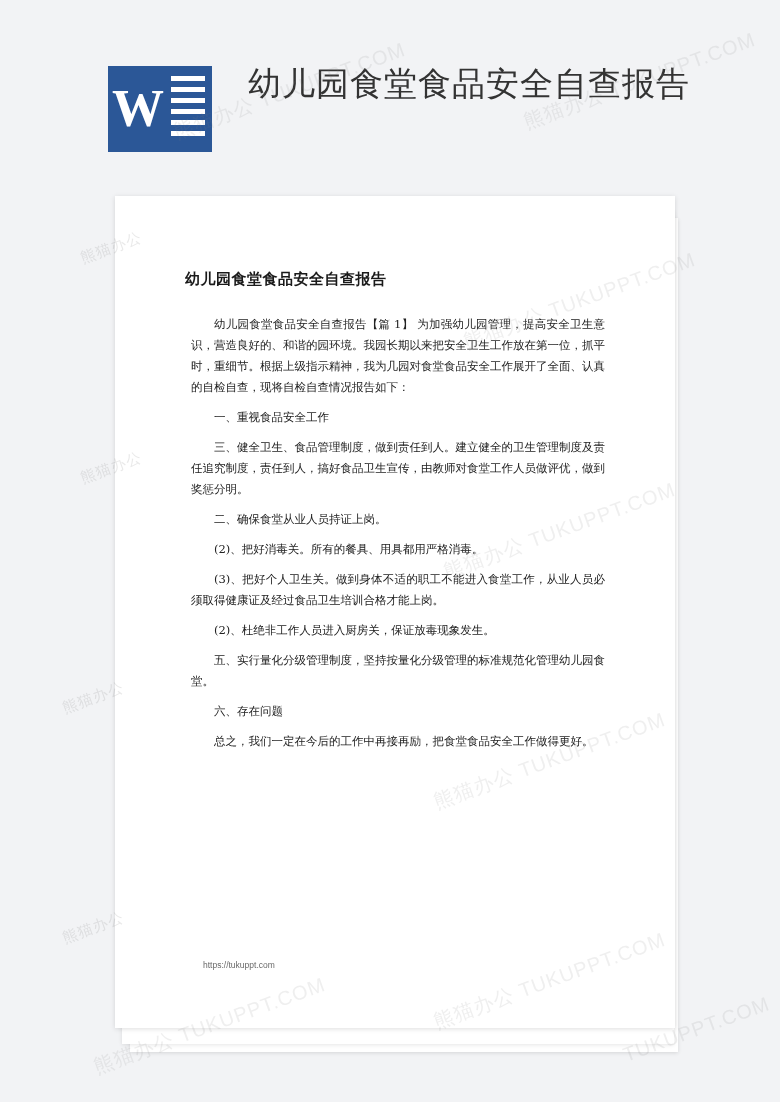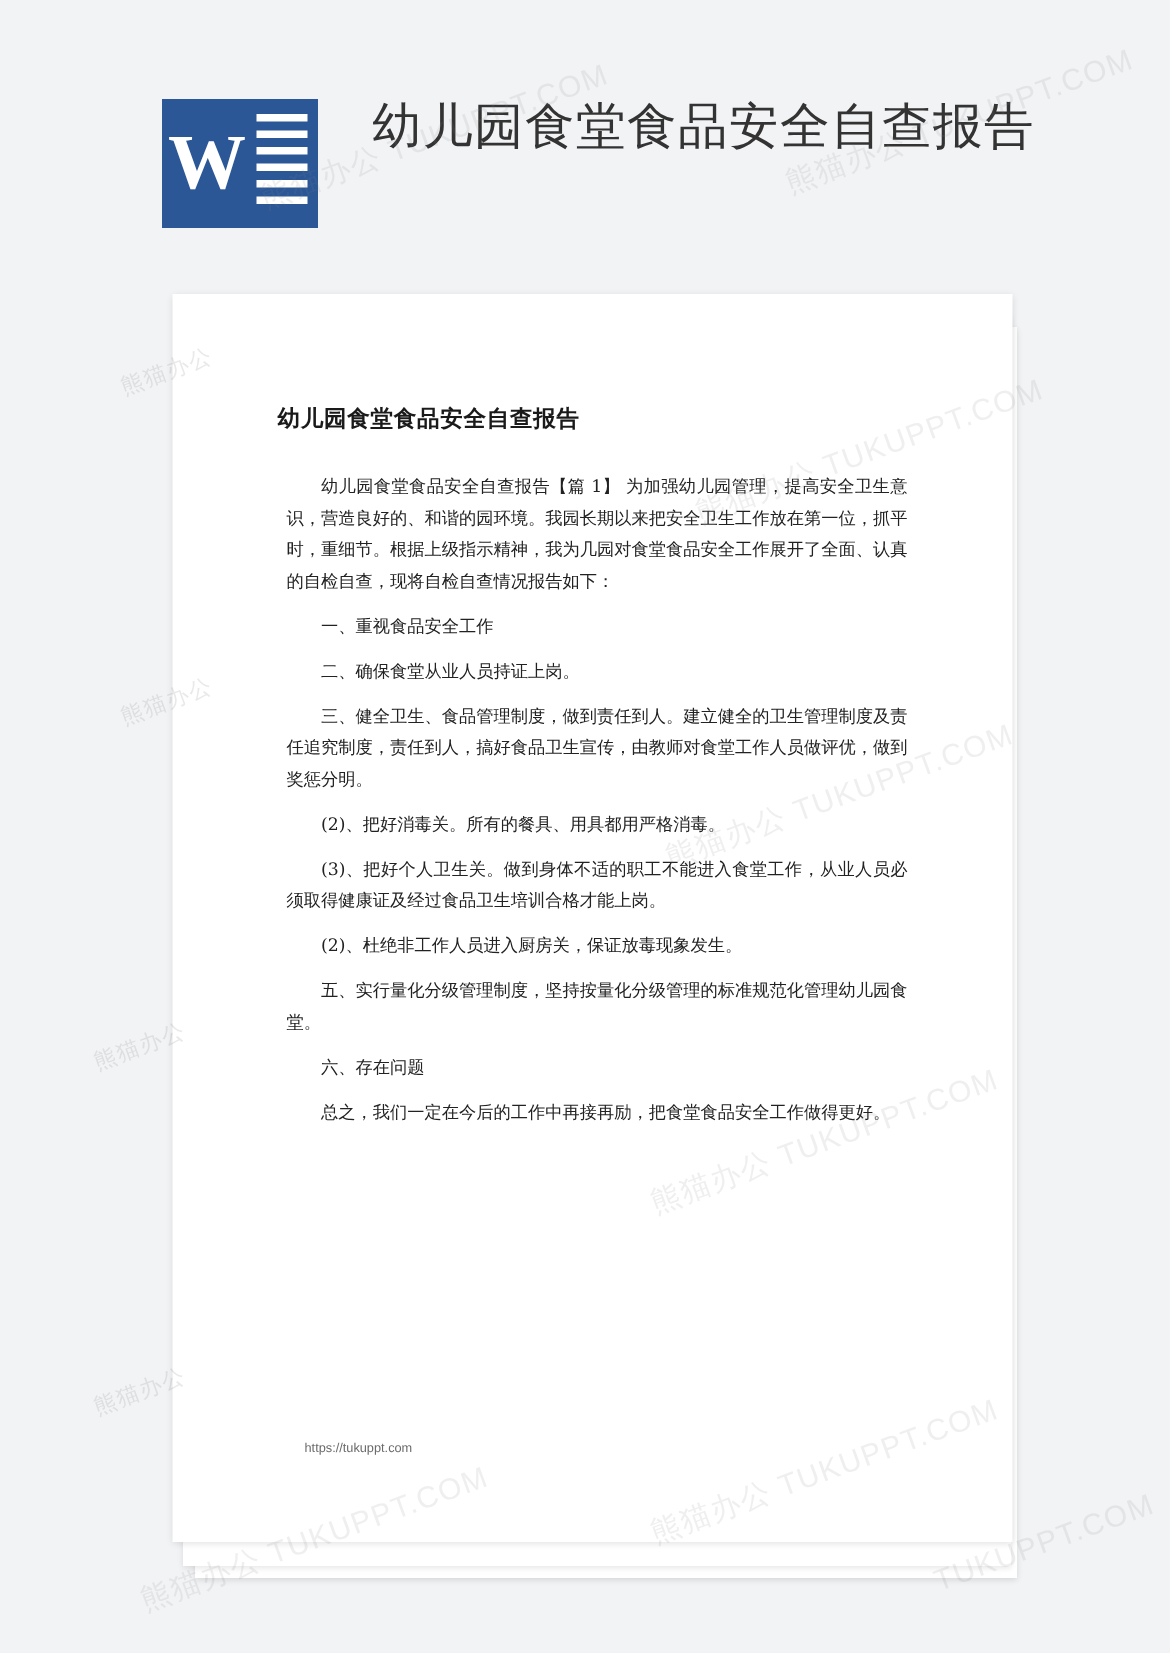--- a/index.html
+++ b/index.html
@@ -190,22 +190,22 @@
   <div class="paper-back2"></div>
   <div class="paper-back1"></div>
 
   <div class="paper-front">
     <div class="doc-body">
       <div class="doc-title">幼儿园食堂食品安全自查报告</div>
 
       <div class="doc-content">
         <p class="doc-p">幼儿园食堂食品安全自查报告【篇 1】  为加强幼儿园管理，提高安全卫生意识，营造良好的、和谐的园环境。我园长期以来把安全卫生工作放在第一位，抓平时，重细节。根据上级指示精神，我为几园对食堂食品安全工作展开了全面、认真的自检自查，现将自检自查情况报告如下：</p>
         <p class="doc-p">一、重视食品安全工作</p>
+        <p class="doc-p">三、健全卫生、食品管理制度，做到责任到人。建立健全的卫生管理制度及责任追究制度，责任到人，搞好食品卫生宣传，由教师对食堂工作人员做评优，做到奖惩分明。</p>
         <p class="doc-p">二、确保食堂从业人员持证上岗。</p>
-        <p class="doc-p">三、健全卫生、食品管理制度，做到责任到人。建立健全的卫生管理制度及责任追究制度，责任到人，搞好食品卫生宣传，由教师对食堂工作人员做评优，做到奖惩分明。</p>
         <p class="doc-p">(2)、把好消毒关。所有的餐具、用具都用严格消毒。</p>
         <p class="doc-p">(3)、把好个人卫生关。做到身体不适的职工不能进入食堂工作，从业人员必须取得健康证及经过食品卫生培训合格才能上岗。</p>
         <p class="doc-p">(2)、杜绝非工作人员进入厨房关，保证放毒现象发生。</p>
         <p class="doc-p">五、实行量化分级管理制度，坚持按量化分级管理的标准规范化管理幼儿园食堂。</p>
         <p class="doc-p">六、存在问题</p>
         <p class="doc-p">总之，我们一定在今后的工作中再接再励，把食堂食品安全工作做得更好。</p>
       </div>
 
       <div class="doc-url">https://tukuppt.com</div>
     </div>

